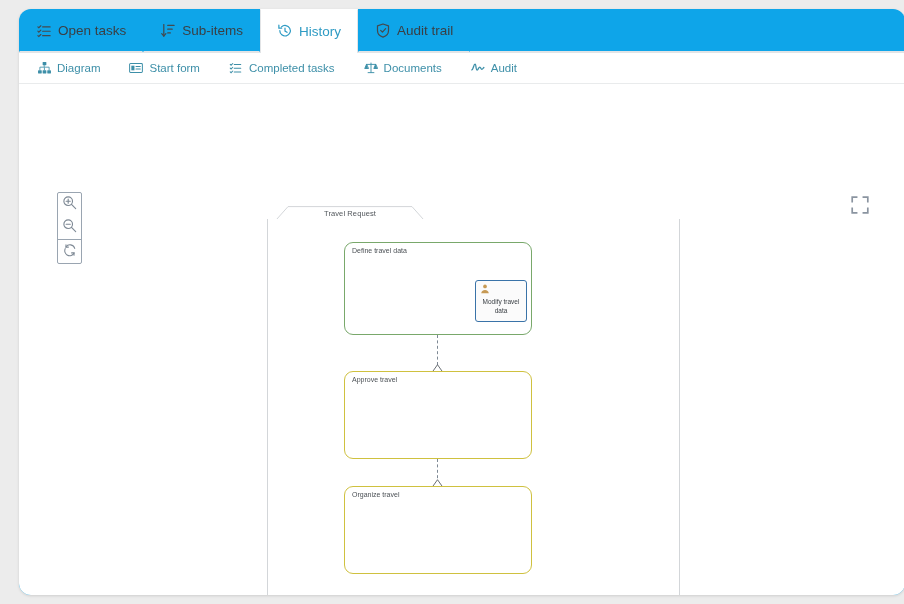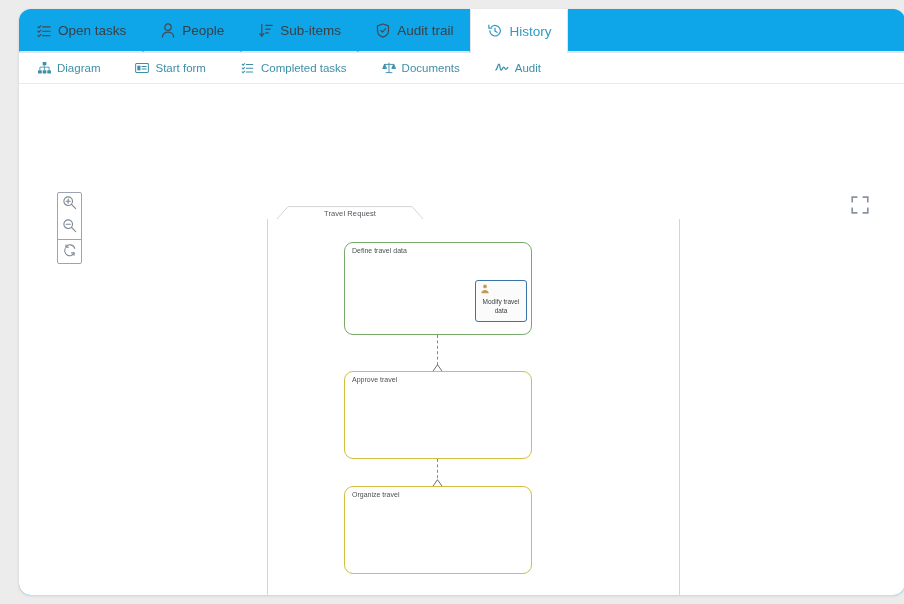--- a/index.html
+++ b/index.html
@@ -59,21 +59,21 @@
   .tab.active .ticon { color: #2e9bc4; }
   .tabbar-filler { flex: 1; border-bottom: 1px solid #e2e4e6; }
   .tab:not(.active) { border-bottom: 1px solid #e2e4e6; }
 
   
   .subnav {
     height: 31px;
     display: flex;
     align-items: center;
     padding-left: 12px;
-    gap: 15px;
+    gap: 9px;
     border-bottom: 1px solid #e9ebec;
     background: #fff;
   }
   .subitem {
     display: flex;
     align-items: center;
     gap: 6px;
     padding: 0 14px 0 6px;
     font-size: 11.5px;
     color: #3d8fa8;
@@ -209,63 +209,54 @@
             <path d="M1 13.2l1.1 1.1L4.4 12"></path>
           <path d="M6.4 3.3H15"></path>
             <path d="M6.4 8.3H15"></path>
             <path d="M6.4 13.3H15"></path>
         </svg>
       </span>
       <span>Open tasks</span>
     </div>
 
 
-    <div class="tab">
-      <span class="ticon">
-        <svg width="14" height="15" viewBox="0 0 14 16" fill="none" stroke="currentColor" stroke-width="1.3">
-          <circle cx="7" cy="4.4" r="3.4"></circle>
-          <path d="M1 15c0-3.3 2.7-5.3 6-5.3s6 2 6 5.3" stroke-linecap="round"></path>
-        </svg>
-      </span>
-      <span>People</span>
-    </div>
 
     <div class="tab">
       <span class="ticon">
         <svg width="14" height="15" viewBox="0 0 15 16" fill="none" stroke="currentColor" stroke-width="1.3" stroke-linecap="round">
           <path d="M3 1.6v12.4"></path>
             <path d="M0.8 11.4L3 14l2.2-2.6"></path>
           <path d="M7.2 2.6H14"></path>
             <path d="M7.2 6.6H12"></path>
             <path d="M7.2 10.6H10"></path>
         </svg>
       </span>
       <span>Sub-items</span>
     </div>
 
 
-    <div class="tab">
-      <span class="ticon">
-        <svg width="14" height="15" viewBox="0 0 15 16" fill="none" stroke="currentColor" stroke-width="1.3" stroke-linejoin="round">
-          <path d="M7.5 1L13.4 3v5c0 3.6-2.5 6.1-5.9 7.1C4.1 14.1 1.6 11.6 1.6 8V3z"></path>
-          <path d="M5 7.8l1.9 1.9L10.3 6" stroke-linecap="round"></path>
-        </svg>
-      </span>
-      <span>Audit trail</span>
-    </div>
-
     <div class="tab active">
       <span class="ticon">
         <svg width="14" height="14" viewBox="0 0 16 16" fill="none" stroke="currentColor" stroke-width="1.4" stroke-linecap="round">
           <path d="M2.1 7.6a6 6 0 1 0 1.9-4.3"></path>
           <path d="M1 1.3v3.3h3.3"></path>
           <path d="M8 4.8v3.3l2.3 1.4"></path>
         </svg>
       </span>
       <span>History</span>
+    </div>
+
+    <div class="tab">
+      <span class="ticon">
+        <svg width="14" height="15" viewBox="0 0 15 16" fill="none" stroke="currentColor" stroke-width="1.3" stroke-linejoin="round">
+          <path d="M7.5 1L13.4 3v5c0 3.6-2.5 6.1-5.9 7.1C4.1 14.1 1.6 11.6 1.6 8V3z"></path>
+          <path d="M5 7.8l1.9 1.9L10.3 6" stroke-linecap="round"></path>
+        </svg>
+      </span>
+      <span>Audit trail</span>
     </div>
 
     <div class="tabbar-filler"></div>
   </div>
 
   <div class="subnav">
 
     <div class="subitem">
       <span class="sicon">
         <svg width="13" height="12" viewBox="0 0 14 13" fill="currentColor">

